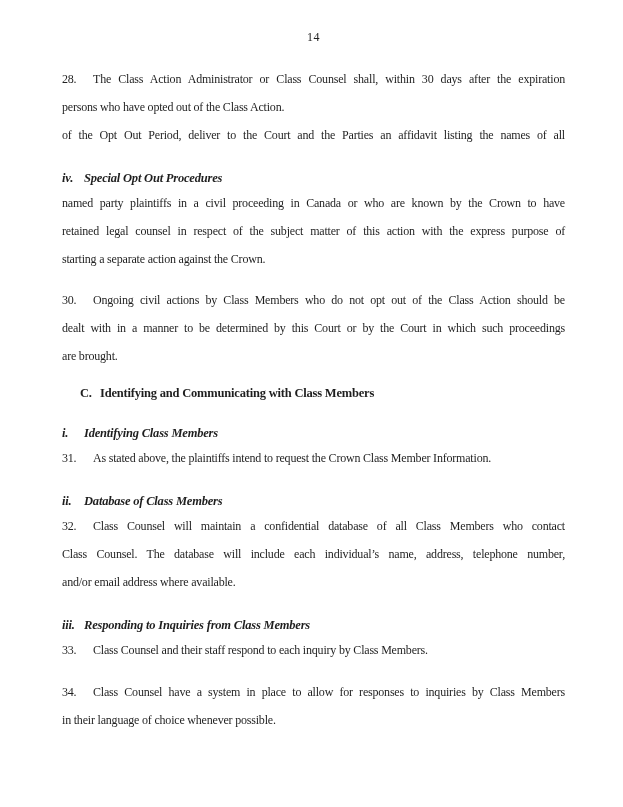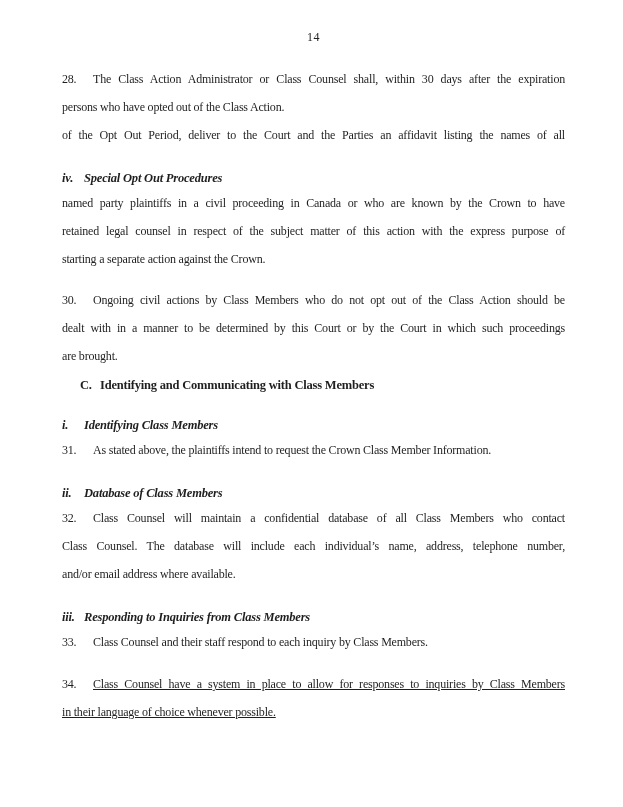--- a/index.html
+++ b/index.html
@@ -62,23 +62,23 @@
   .heading-c {
     font-style: normal;
     padding-left: 18px;
   }
   .heading-c .hnum {
     width: 20px;
   }
   
   .mt17 { }
   .mt13 { margin-top: 13px; }
-  .mt12 { margin-top: 4px; }
+  .mt12 { margin-top: 12px; }
   .mt11 { }
-  .mt14 { margin-top: 14px; text-decoration: underline; }
+  .mt14 { margin-top: 14px; }
 </style>
 </head>
 <body>
 
 <div class="page">
 
   <div class="pagenum">14</div>
 
   <div class="para">
     <div class="line"><span class="pnum">28.</span><span>The Class Action Administrator or Class Counsel shall, within 30 days after the expiration</span></div>

